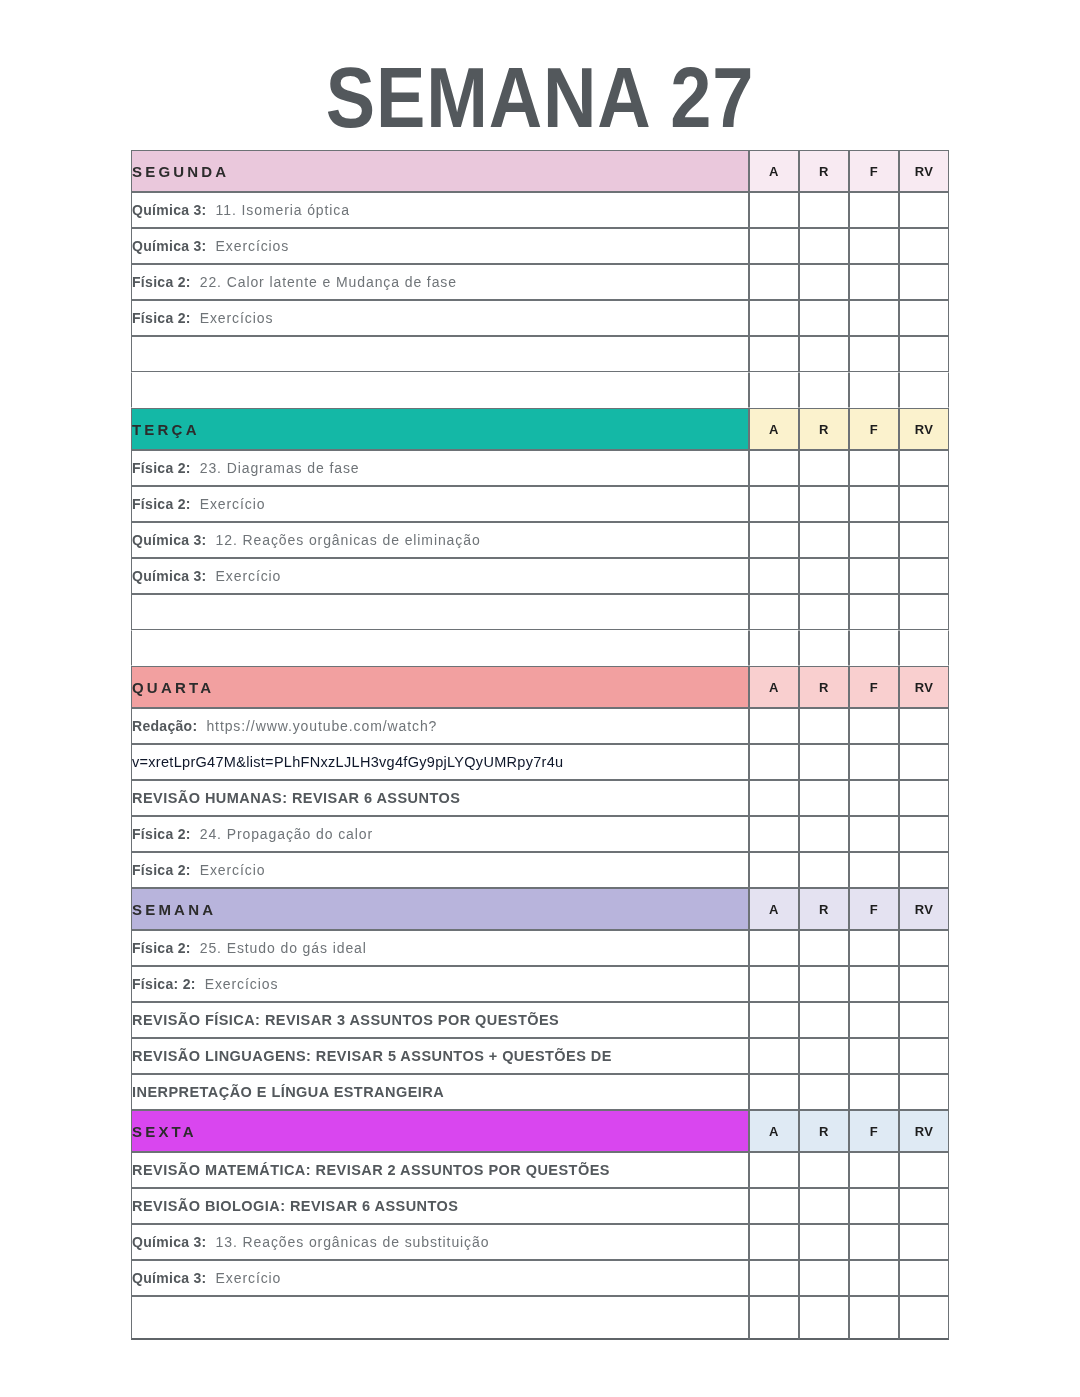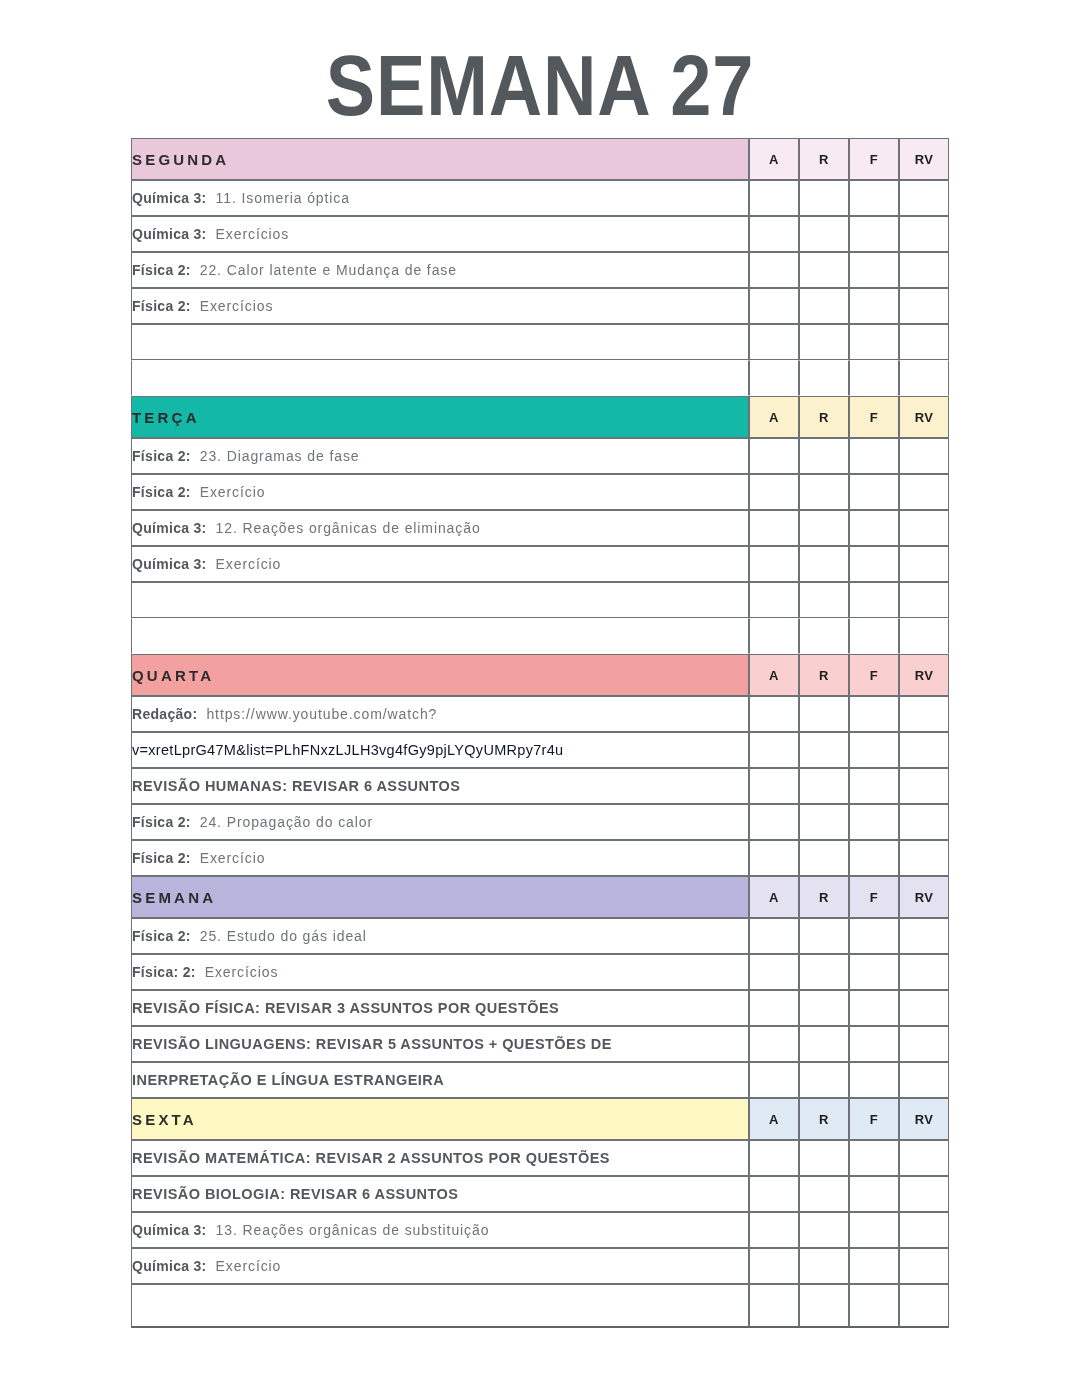--- a/index.html
+++ b/index.html
@@ -18,21 +18,21 @@
     position: relative;
     width: 1080px;
     height: 1397px;
     background: #ffffff;
     box-sizing: border-box;
   }
 
   
   .title-wrap {
     text-align: center;
-    padding-top: 42px;
+    padding-top: 54px;
     padding-bottom: 10px;
   }
   .title {
     display: inline-block;
     font-family: "Liberation Sans Narrow", "Liberation Sans", sans-serif;
     font-size: 86px;
     font-weight: bold;
     color: #53585c;
     letter-spacing: 1px;
     transform: scaleX(0.86);
@@ -320,21 +320,21 @@
           <td></td>
         </tr>
         <tr>
           <td class="cell-plain">INERPRETAÇÃO E LÍNGUA ESTRANGEIRA</td>
           <td></td>
           <td></td>
           <td></td>
           <td></td>
         </tr>
         <tr class="day-head">
-          <td class="day-name" style="background: #fef9c3;">SEXTA</td>
+          <td class="day-name" style="background: #d946ef;">SEXTA</td>
           <td class="box-head" style="background: rgb(223, 234, 244);">A</td>
           <td class="box-head" style="background: rgb(223, 234, 244);">R</td>
           <td class="box-head" style="background: rgb(223, 234, 244);">F</td>
           <td class="box-head" style="background: rgb(223, 234, 244);">RV</td>
         </tr>
         <tr>
           <td class="cell-plain">REVISÃO MATEMÁTICA: REVISAR 2 ASSUNTOS POR QUESTÕES</td>
           <td></td>
           <td></td>
           <td></td>

